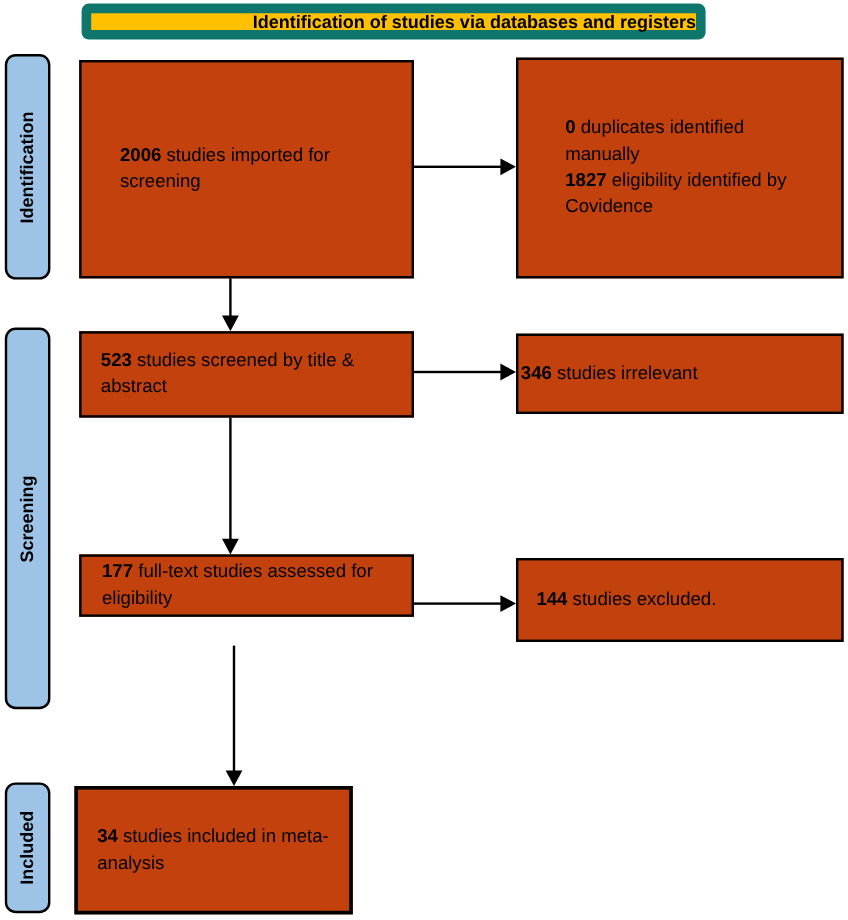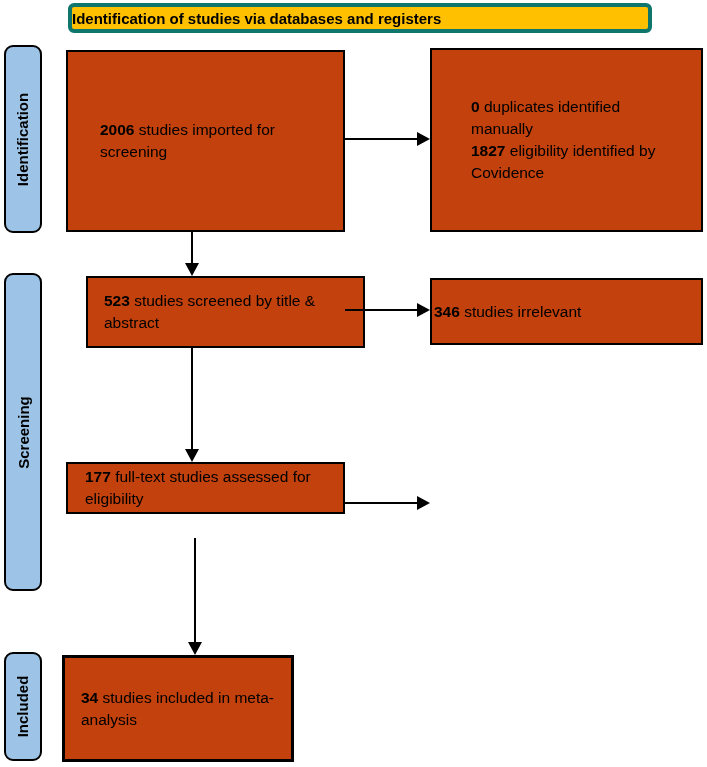--- a/index.html
+++ b/index.html
@@ -6,23 +6,23 @@
   .canvas{
     position:relative;
     width:707px;height:767px;
     background:#ffffff;
     font-family:"Liberation Sans", sans-serif;
     color:#000;
     overflow:hidden;
   }
   
   .banner{
-    position:absolute;left:68px;top:3px;width:584px;height:30px;
-    background:#FFC000;border:4px solid #0f766e;border-radius:6px;
-    display:flex;align-items:center;justify-content:flex-start;
+    position:absolute;left:68px;top:3px;width:520px;height:30px;
+    background:#FFC000;border:8px solid #0f766e;border-radius:6px;
+    display:flex;align-items:center;justify-content:flex-end;
     box-sizing:border-box;
   }
   .banner span{font-weight:bold;font-size:15px;}
   
   .stage{
     position:absolute;left:4px;width:38px;
     background:#9DC3E6;border:2.5px solid #000;border-radius:9px;
     display:flex;align-items:center;justify-content:center;
     box-sizing:border-box;
   }
@@ -40,21 +40,21 @@
     display:flex;align-items:center;
     box-sizing:border-box;
     font-size:15.5px;line-height:22px;
   }
   .box p{margin:0;}
   .box .num{font-weight:bold;}
   .box-imported{left:66px;top:50px;width:279px;height:182px;}
   .box-imported p{padding-left:32px;width:200px;}
   .box-duplicates{left:430px;top:48px;width:273px;height:184px;}
   .box-duplicates .lines{padding-left:39px;width:212px;}
-  .box-screened{left:66px;top:276px;width:279px;height:72px;border-width:2.5px;margin-left:20px;}
+  .box-screened{left:66px;top:276px;width:279px;height:72px;border-width:2.5px;}
   .box-screened p{padding-left:16px;width:240px;}
   .box-irrelevant{left:430px;top:278px;width:273px;height:67px;}
   .box-irrelevant p{padding-left:2px;}
   .box-fulltext{left:66px;top:462px;width:279px;height:52px;border-width:2.5px;}
   .box-fulltext p{padding-left:17px;width:240px;}
   .box-excluded{left:430px;top:465px;width:273px;height:70px;}
   .box-excluded p{padding-left:15px;}
   .box-included{left:62px;top:655px;width:232px;height:107px;border-width:3px;}
   .box-included p{padding-left:16px;width:205px;}
   
@@ -117,20 +117,23 @@
   </div>
 
   <div class="box box-irrelevant">
     <p><span class="num">346</span><span> studies irrelevant</span></p>
   </div>
 
   <div class="box box-fulltext">
     <p><span class="num">177</span><span> full-text studies assessed for eligibility</span></p>
   </div>
 
+  <div class="box box-excluded">
+    <p><span class="num">144</span><span> studies excluded.</span></p>
+  </div>
 
   <div class="box box-included">
     <p><span class="num">34</span><span> studies included in meta-analysis</span></p>
   </div>
 
   <div class="aline h1-line"></div>
   <div class="ahead-right h1-head"></div>
 
   <div class="aline v1-line"></div>
   <div class="ahead-down v1-head"></div>

